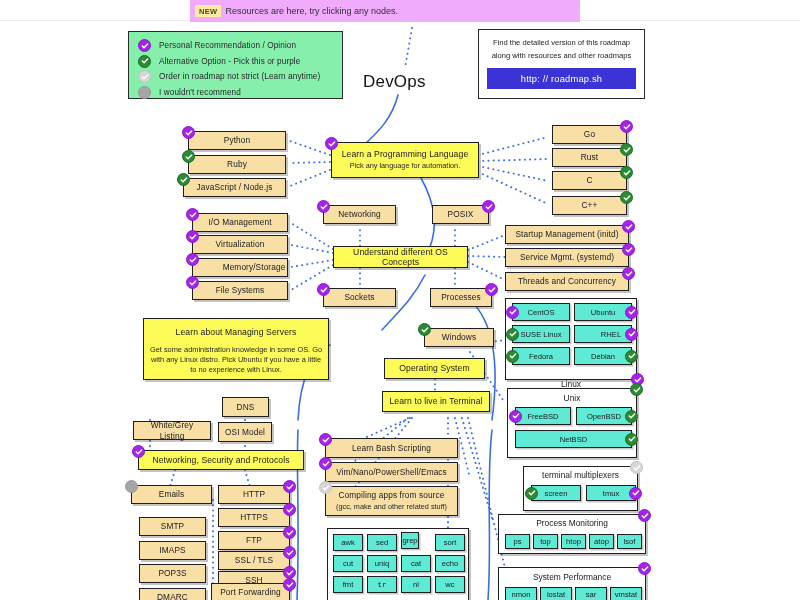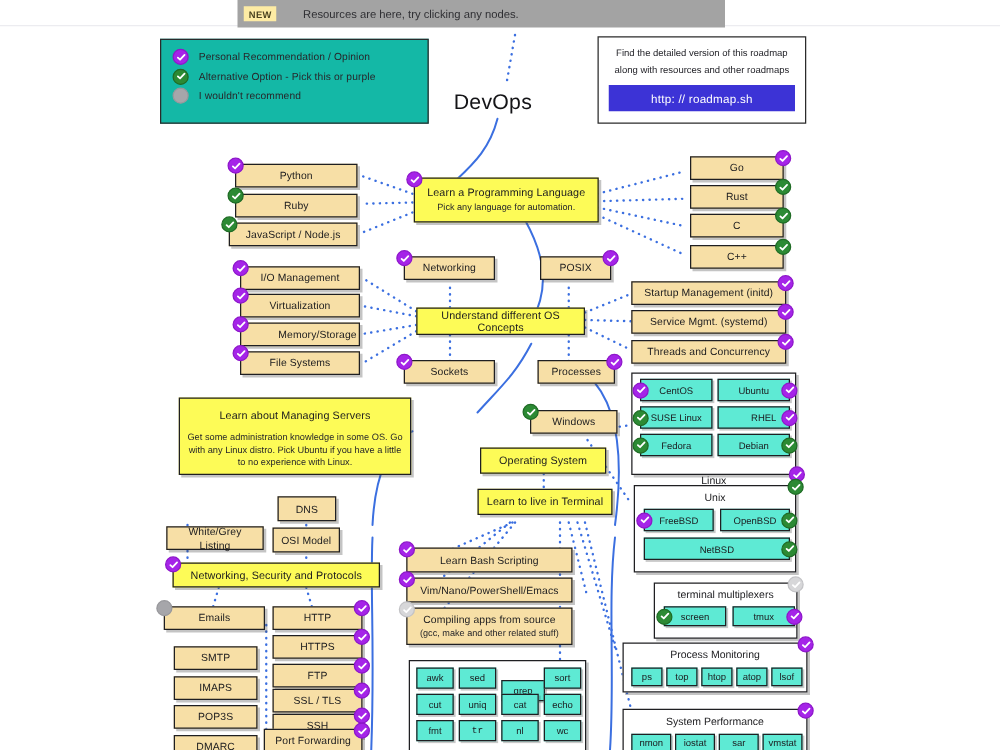--- a/index.html
+++ b/index.html
@@ -11,33 +11,33 @@
   }
   #root { position:absolute; left:0; top:0; width:800px; height:600px; overflow:hidden; }
 
   .toprule { position:absolute; left:0; top:20px; width:800px; height:1px; background:#ececf0; }
 
   svg.edges { position:absolute; left:0; top:0; width:800px; height:600px; pointer-events:none; }
 
   
   .banner {
     position:absolute; left:190px; top:0px; width:390px; height:22px;
-    background:#a3a3a3; display:flex; align-items:center; gap:21px;
+    background:#f0abfc; display:flex; align-items:center; gap:4px;
     padding-left:5px;
   }
   .newtag {
     background:#fdeba4; color:#4c4421; font-size:7.5px; font-weight:bold;
     letter-spacing:.3px; padding:2px 4px 1px 4px;
   }
   .banner-text { font-size:9px; color:#2f2f33; }
 
   
   .legend {
     position:absolute; left:128px; top:31px; width:215px; height:68px;
-    background:#14b8a6; border:1.6px solid #2b2b2b;
+    background:#86efac; border:1.6px solid #2b2b2b;
     padding:6px 16px 0 9px;
   }
   .legend-row { display:flex; align-items:center; height:15.5px; gap:8px; }
   .legend-label { font-size:8.2px; color:#27272b; letter-spacing:.1px; }
 
   
   .infocard {
     position:absolute; left:478px; top:29px; width:167px; height:70px;
     background:#fff; border:1.6px solid #2b2b2b; padding:7px 8px 0 8px;
   }
@@ -187,20 +187,28 @@
       </div>
       <div class="legend-row">
         <span class="badge green" style="position: relative;">
           <svg width="8" height="8" viewBox="0 0 10 10">
             <path d="M1.6,5.1 L3.8,7.2 L8.3,2.4" fill="none" stroke="currentColor" stroke-width="1.8" stroke-linecap="round" stroke-linejoin="round"></path>
           </svg>
         </span>
         <span class="legend-label">Alternative Option - Pick this or purple</span>
       </div>
       <div class="legend-row">
+        <span class="badge light" style="position: relative;">
+          <svg width="8" height="8" viewBox="0 0 10 10">
+            <path d="M1.6,5.1 L3.8,7.2 L8.3,2.4" fill="none" stroke="currentColor" stroke-width="1.8" stroke-linecap="round" stroke-linejoin="round"></path>
+          </svg>
+        </span>
+        <span class="legend-label">Order in roadmap not strict (Learn anytime)</span>
+      </div>
+      <div class="legend-row">
         <span class="badge gray" style="position: relative;"></span>
         <span class="legend-label">I wouldn't recommend</span>
       </div>
     </div>
 
   <div class="infocard">
     <p>Find the detailed version of this roadmap</p>
     <p>along with resources and other roadmaps</p>
     <div class="linkbtn">http: // roadmap.sh</div>
   </div>
@@ -599,21 +607,21 @@
         <div class="chip" style="left: 111px; top: 19px; width: 32px; height: 15px;">vmstat</div>
       </div>
       <span class="badge purple" style="left: 638px; top: 562px;">
         <svg width="8" height="8" viewBox="0 0 10 10">
           <path d="M1.6,5.1 L3.8,7.2 L8.3,2.4" fill="none" stroke="currentColor" stroke-width="1.8" stroke-linecap="round" stroke-linejoin="round"></path>
         </svg>
       </span>
       <div class="group" style="left: 327px; top: 528px; width: 142px; height: 80px;">
         <div class="chip" style="left: 5px; top: 5px; width: 30px; height: 17px;">awk</div>
         <div class="chip" style="left: 39px; top: 5px; width: 30px; height: 17px;">sed</div>
-        <div class="chip" style="left: 73px; top: 15px; width: 35px; height: 17px;">grep</div>
+        <div class="chip" style="left: 73px; top: 3px; width: 18px; height: 17px;">grep</div>
         <div class="chip" style="left: 107px; top: 5px; width: 30px; height: 17px;">sort</div>
         <div class="chip" style="left: 5px; top: 26px; width: 30px; height: 17px;">cut</div>
         <div class="chip" style="left: 39px; top: 26px; width: 30px; height: 17px;">uniq</div>
         <div class="chip" style="left: 73px; top: 26px; width: 30px; height: 17px;">cat</div>
         <div class="chip" style="left: 107px; top: 26px; width: 30px; height: 17px;">echo</div>
         <div class="chip" style="left: 5px; top: 47px; width: 30px; height: 17px;">fmt</div>
         <div class="chip" style="left: 39px; top: 47px; width: 30px; height: 17px; font-family: Liberation Mono, monospace;">tr</div>
         <div class="chip" style="left: 73px; top: 47px; width: 30px; height: 17px;">nl</div>
         <div class="chip" style="left: 107px; top: 47px; width: 30px; height: 17px;">wc</div>
       </div>

